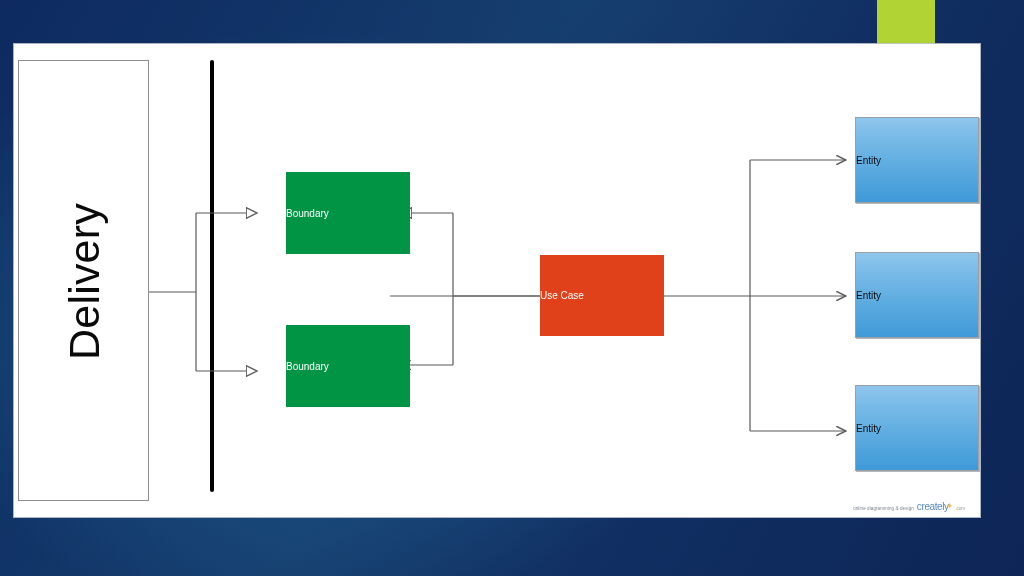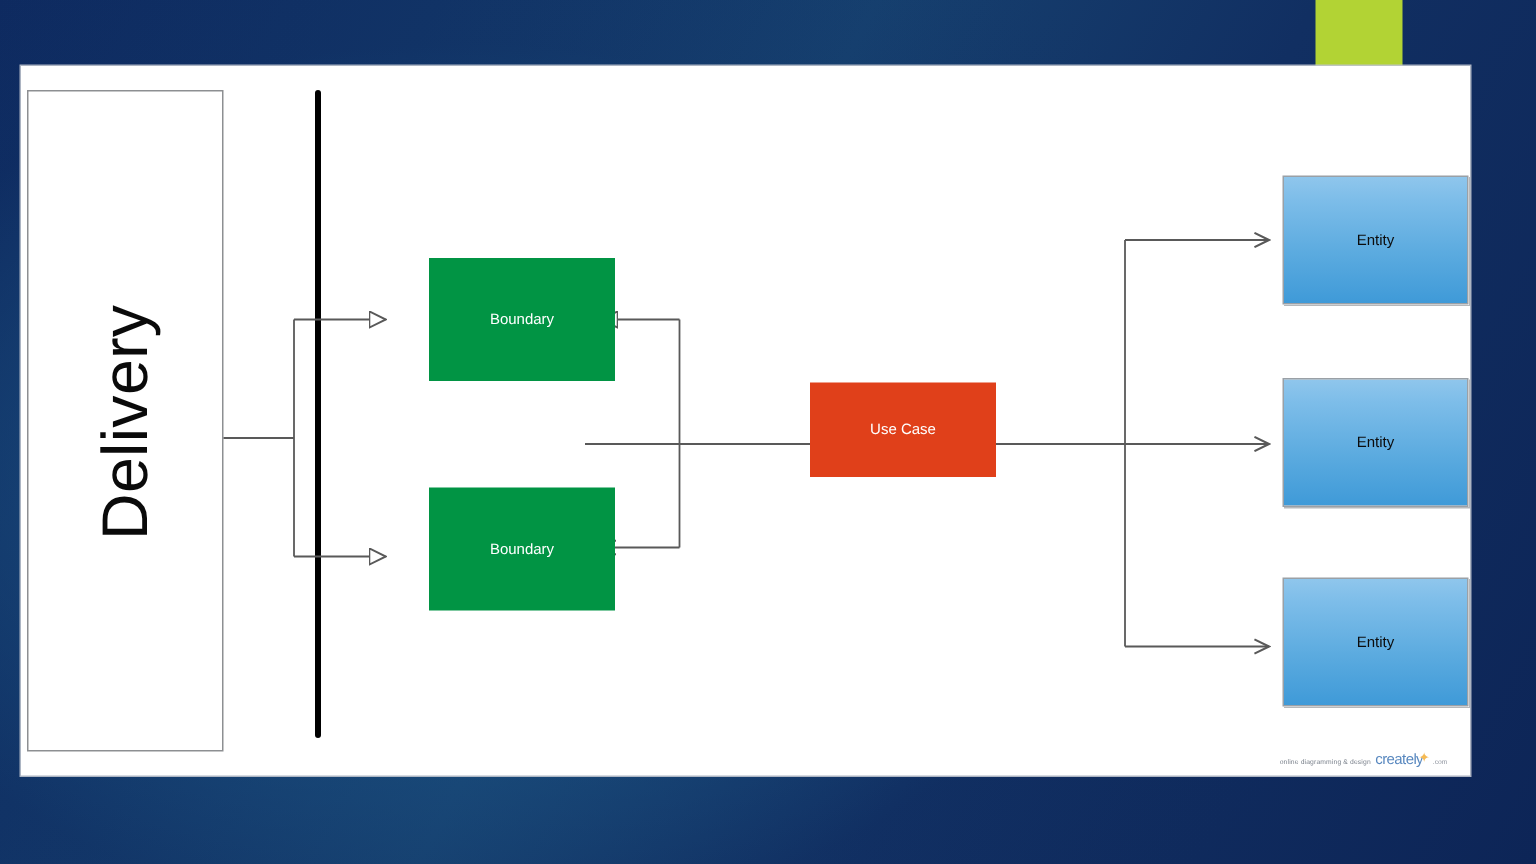--- a/index.html
+++ b/index.html
@@ -86,36 +86,35 @@
     background: #000000;
     border-radius: 2px;
   }
 
   
   .node {
     position: absolute;
     box-sizing: border-box;
     display: flex;
     align-items: center;
-    justify-content: center;
     font-size: 10px;
     font-family: "Liberation Sans", sans-serif;
   }
   .node-boundary {
     background: #019444;
     color: #ffffff;
     width: 124px;
     height: 82px;
     margin-left: 20px;
   }
   .node-usecase {
     background: #e0401a;
     color: #ffffff;
     width: 124px;
-    height: 63px;
+    height: 81px;
   }
   .node-entity {
     width: 124px;
     height: 86px;
     color: #0c0c0c;
     background: linear-gradient(180deg, #8fc6ec 0%, #7dbde9 18%, #5aaadf 62%, #3f9ad8 100%);
     border: 1px solid #9aa0a6;
     box-shadow: 1px 1px 0 rgba(120,125,132,0.55);
   }
 

